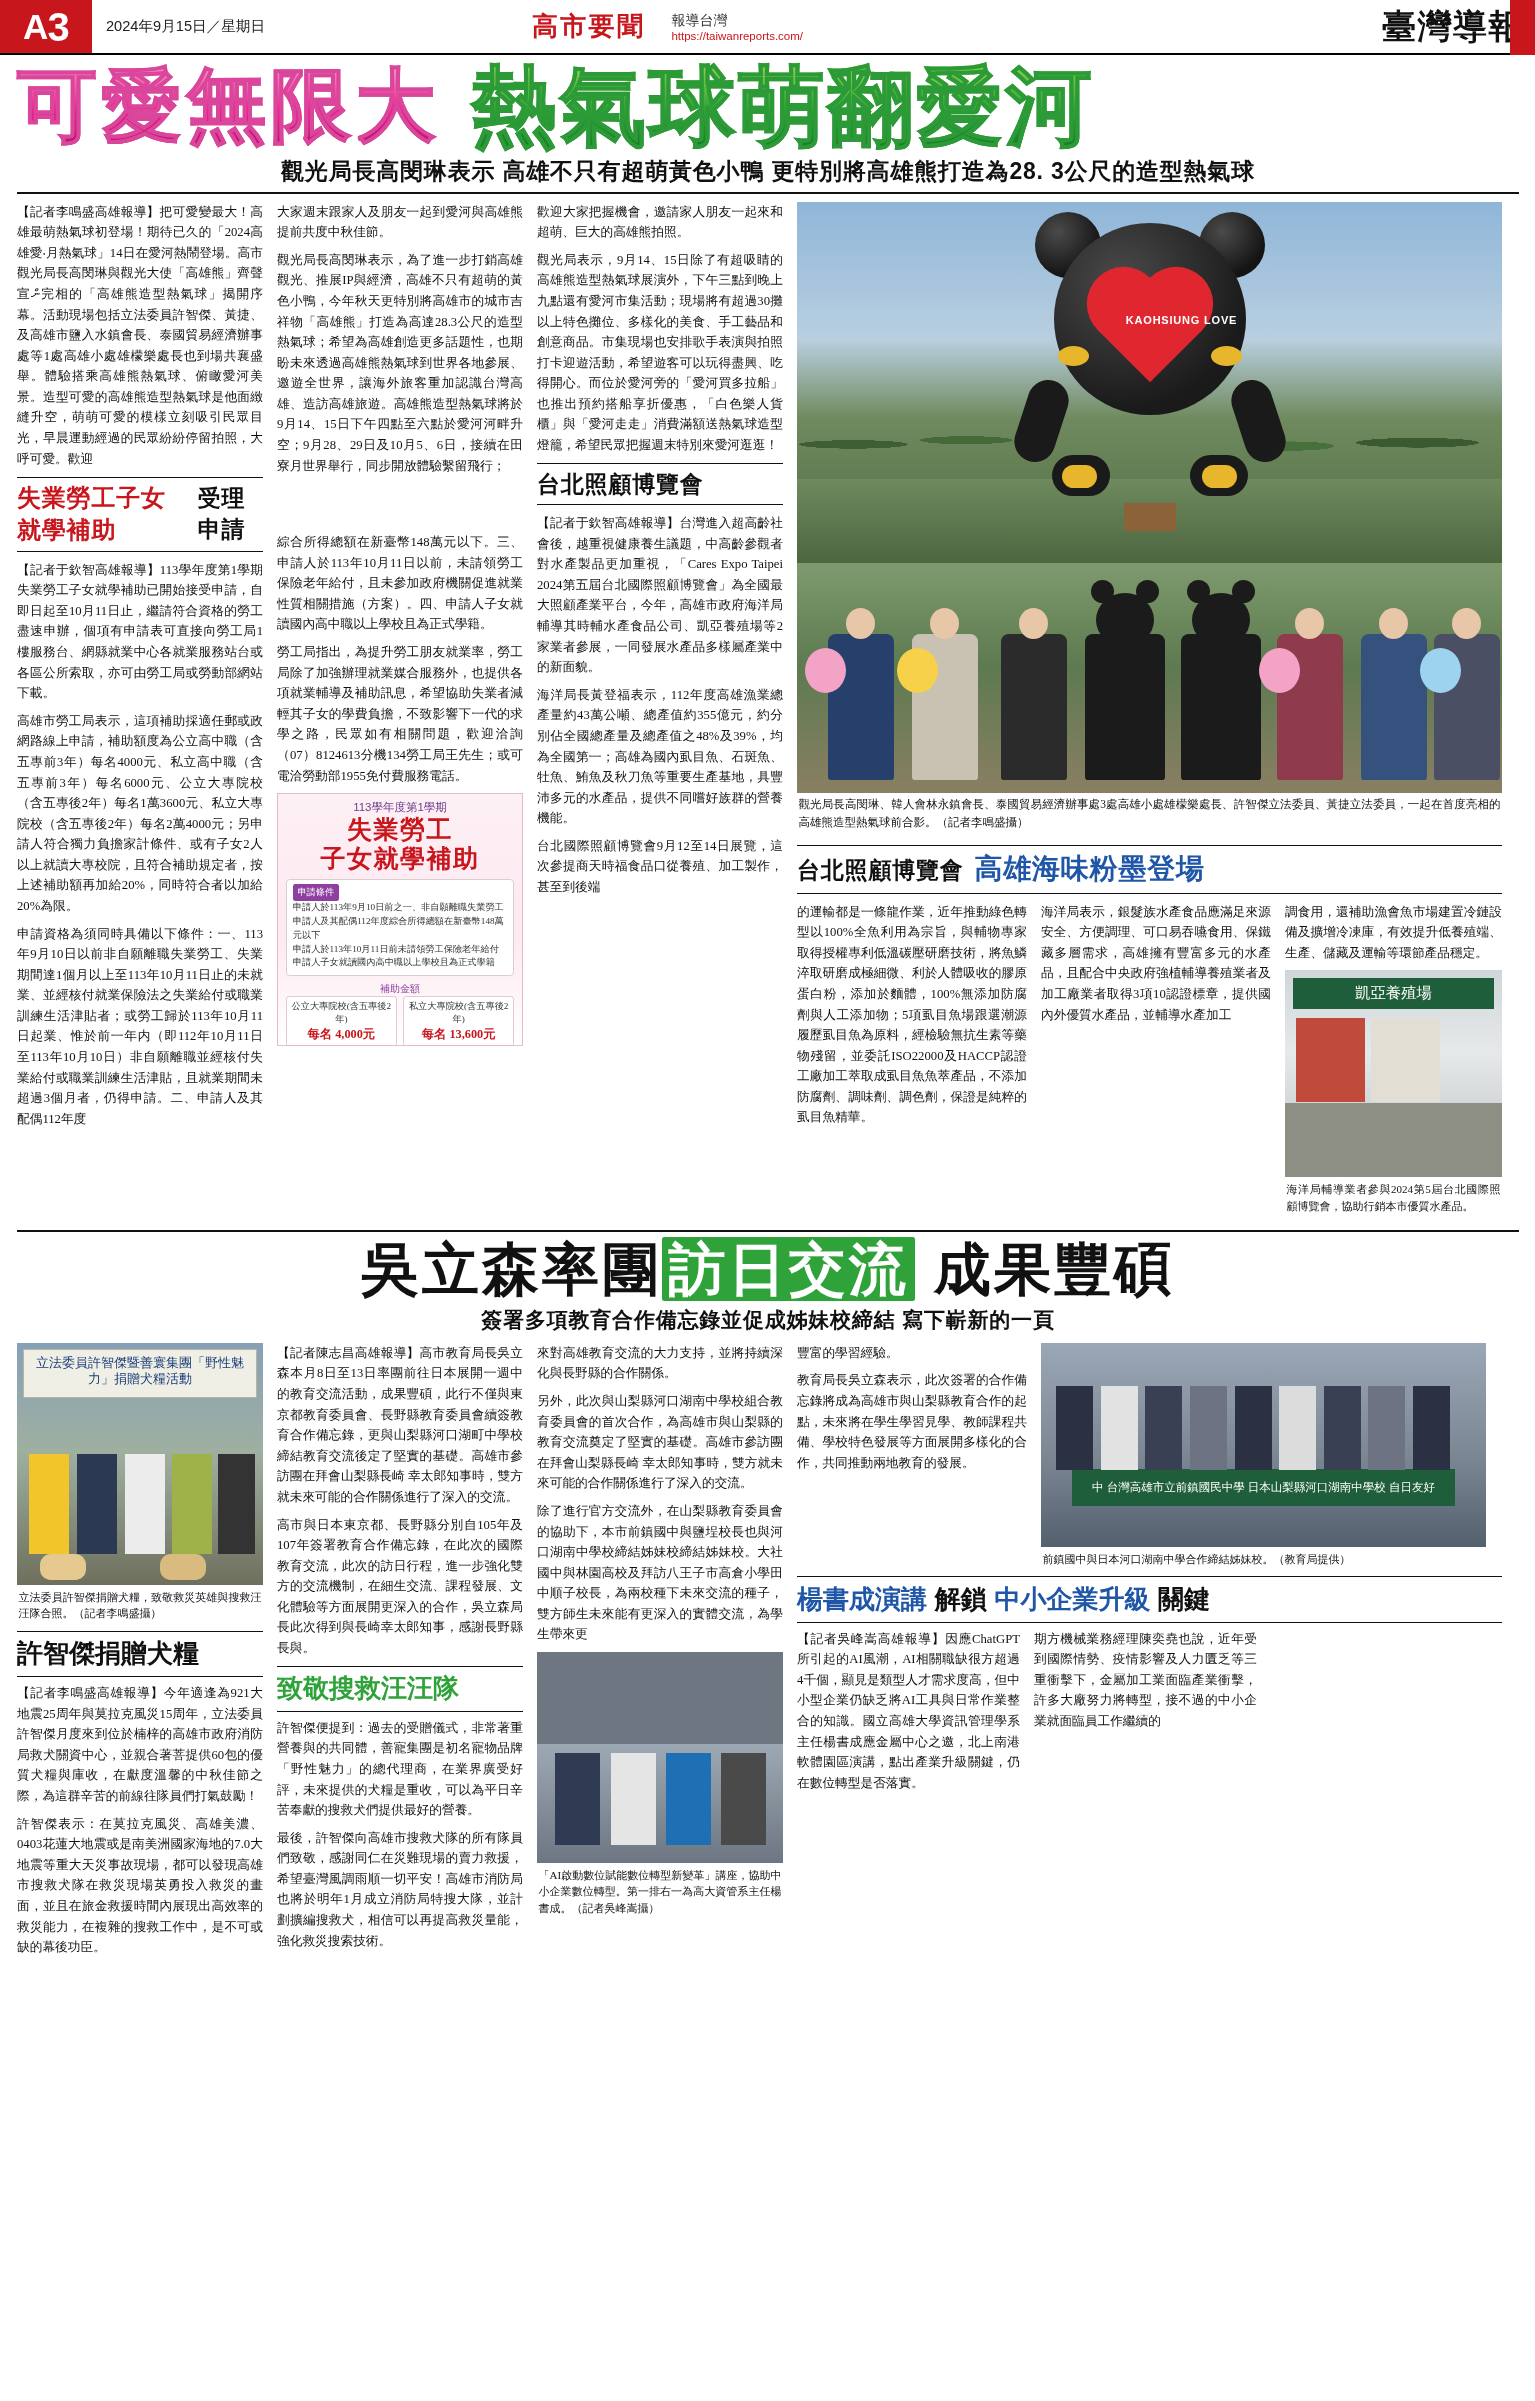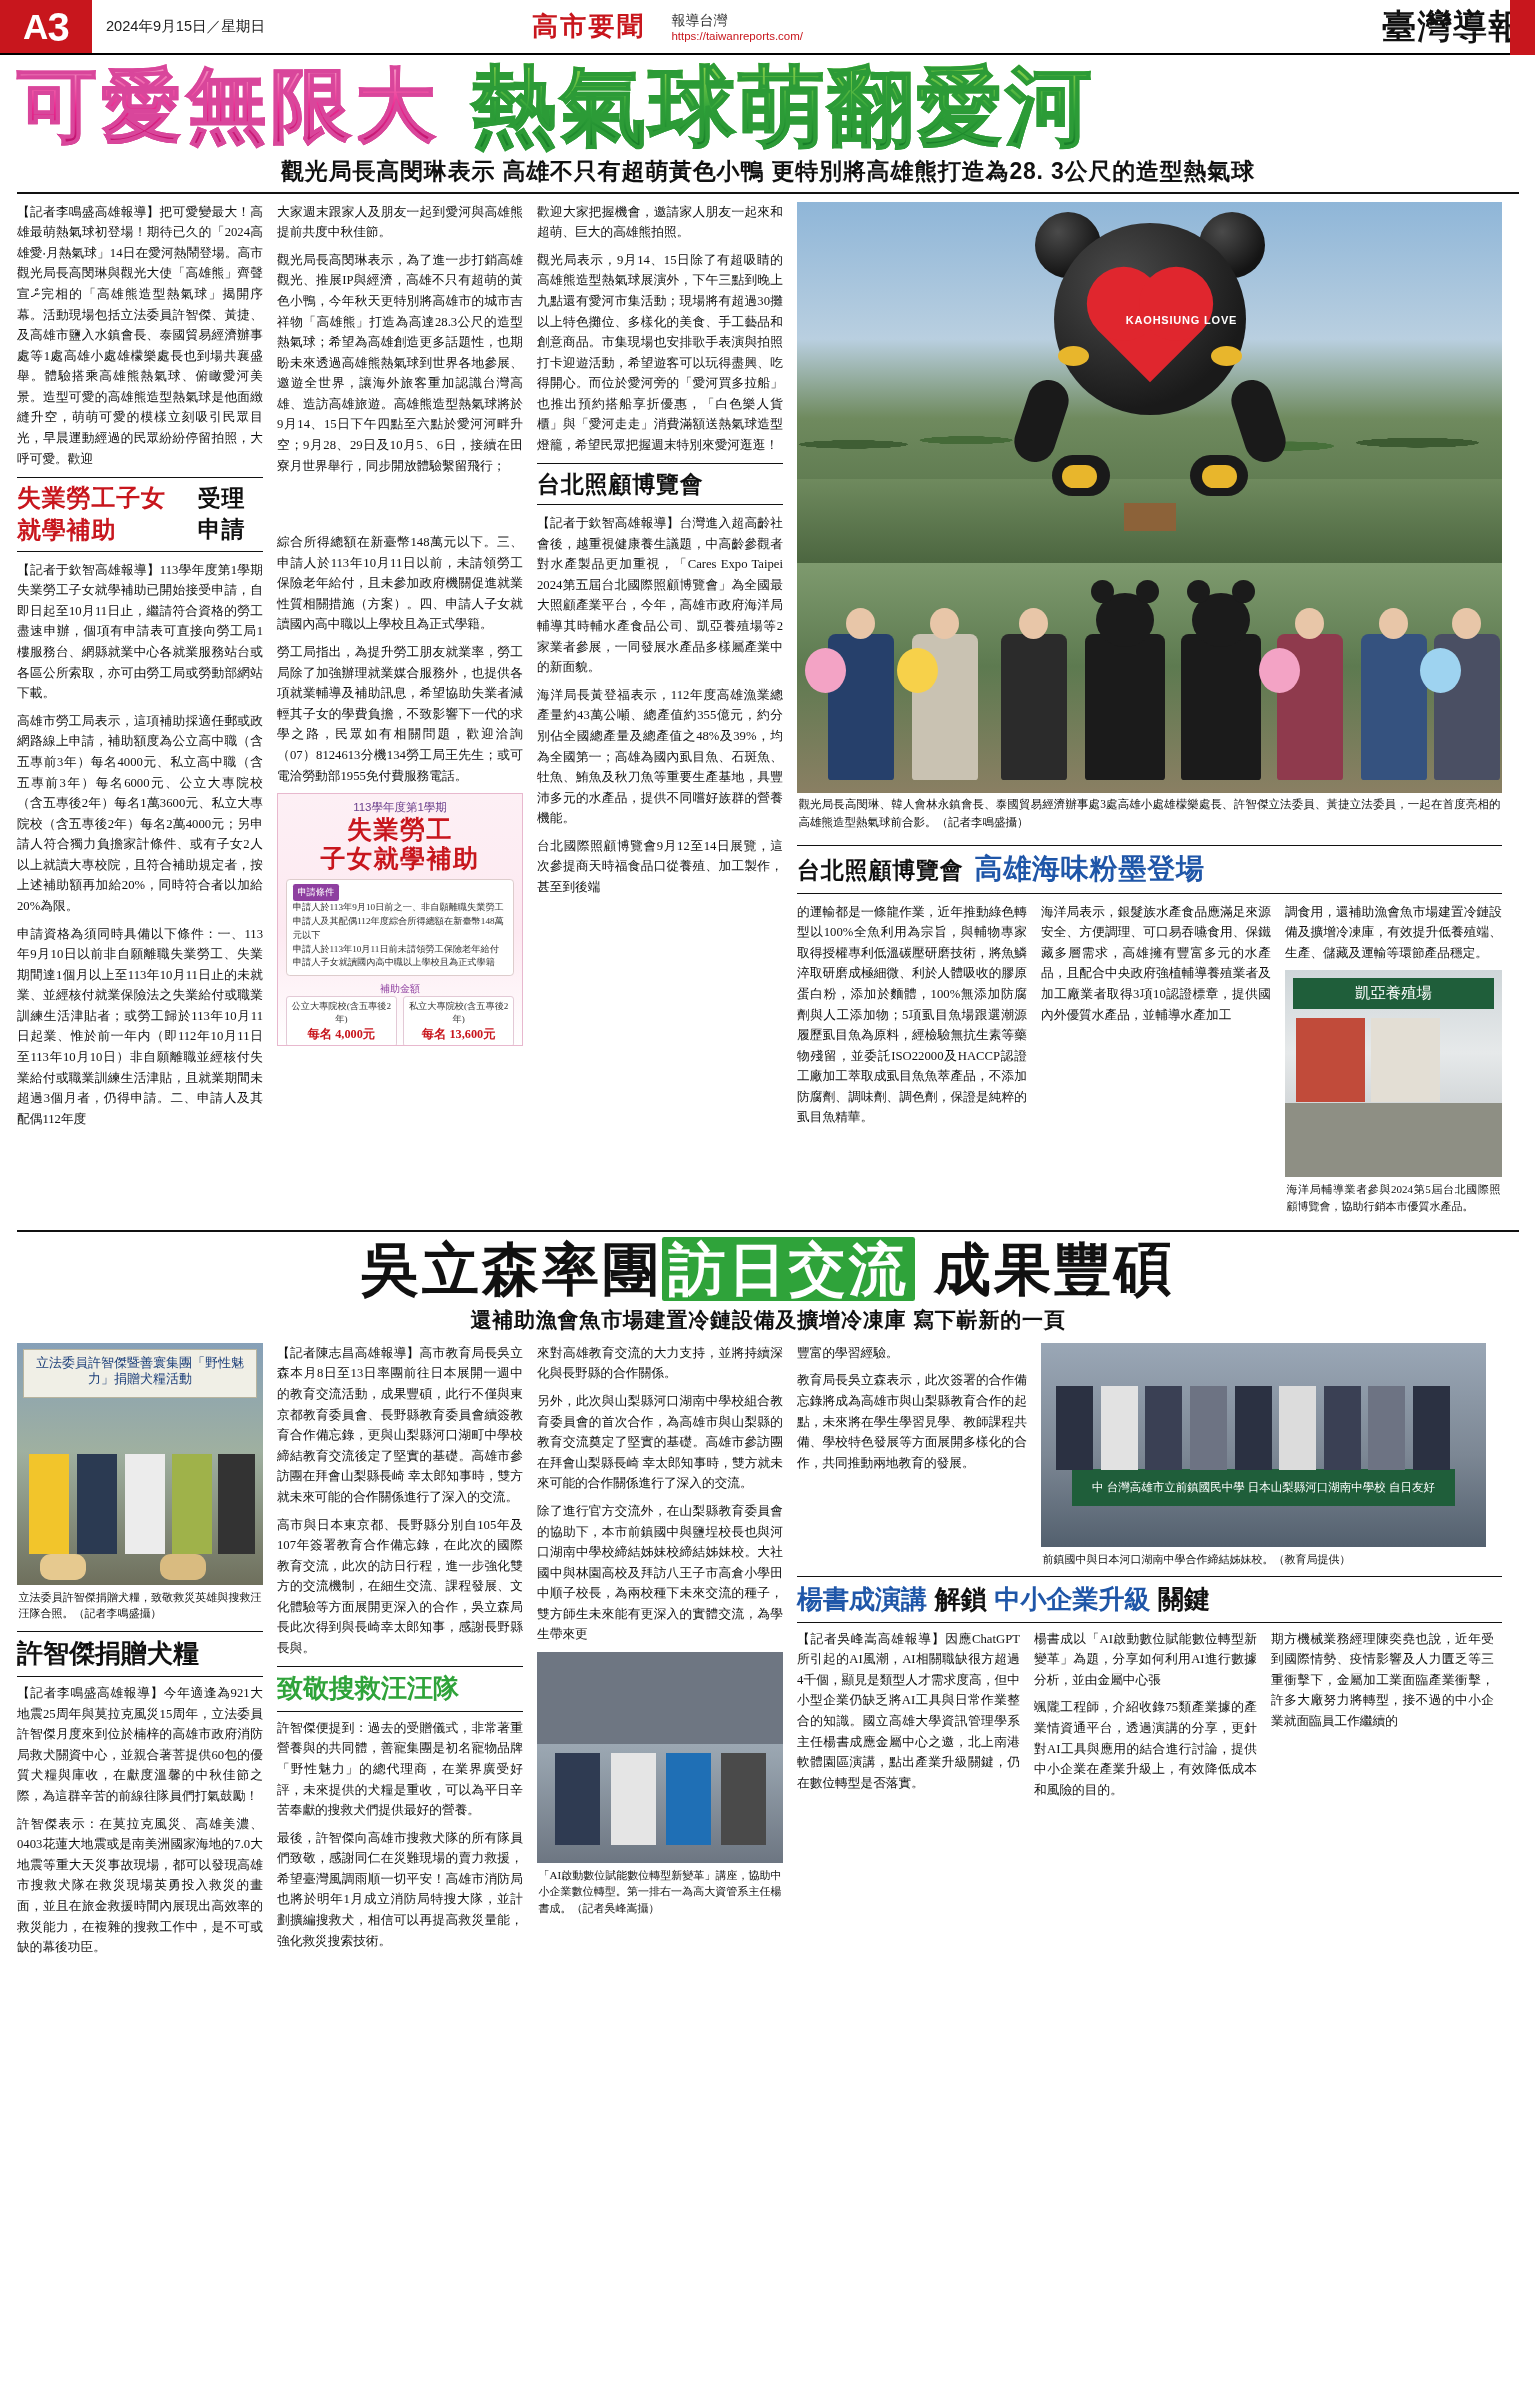--- a/index.html
+++ b/index.html
@@ -435,21 +435,21 @@
           <div class="smallcap">海洋局輔導業者參與2024第5屆台北國際照顧博覽會，協助行銷本市優質水產品。</div>
         </div>
       </div>
     </div>
   </div>
 
   <div class="mid-banner">
     <div class="mid-title">
       <span>吳立森率團<span class="hl-green">訪日交流</span> 成果豐碩</span>
     </div>
-    <div class="mid-sub">還補助漁會魚市場建置冷鏈設備及擴增冷凍庫 寫下嶄新的一頁</div>
+    <div class="mid-sub">簽署多項教育合作備忘錄並促成姊妹校締結 寫下嶄新的一頁</div>
   </div>
 
   <div class="cols" style="margin-top:9.2px">
 
     <div class="col c1">
       <div class="photo ph-dog">
         <div style="position:absolute;left:6.1px;top:6.1px;right:6.1px;height:49px;background:#f0efe6;border:1.5px solid #b8b49e;color:#1c3f7a;font-size:13px;line-height:1.25;text-align:center;padding:4.6px;font-family:'Liberation Sans',sans-serif">立法委員許智傑暨善寰集團「野性魅力」捐贈犬糧活動</div>
         <div style="position:absolute;left:12.3px;bottom:31px;width:40px;height:100px;background:#f2c52b"></div>
         <div style="position:absolute;left:60px;bottom:31px;width:40px;height:100px;background:#2b3a52"></div>
         <div style="position:absolute;left:108px;bottom:31px;width:40px;height:100px;background:#ececec"></div>
@@ -521,23 +521,19 @@
         <span class="bh-blk">解鎖</span>
         <span class="bh-blue">中小企業升級</span>
         <span class="bh-blk">關鍵</span>
       </div>
 
       <div style="display:flex;gap:14px">
         <div style="width:223px">
           <p class="body">【記者吳峰嵩高雄報導】因應ChatGPT所引起的AI風潮，AI相關職缺很方超過4千個，顯見是類型人才需求度高，但中小型企業仍缺乏將AI工具與日常作業整合的知識。國立高雄大學資訊管理學系主任楊書成應金屬中心之邀，北上南港軟體園區演講，點出產業升級關鍵，仍在數位轉型是否落實。</p>
         </div>
         <div style="width:223px">
-          <p class="body">楊書成以「AI啟動數位賦能數位轉型新變革」為題，分享如何利用AI進行數據分析，並由金屬中心張</p>
-          <p class="body">颯隴工程師，介紹收錄75類產業據的產業情資通平台，透過演講的分享，更針對AI工具與應用的結合進行討論，提供中小企業在產業升級上，有效降低成本和風險的目的。</p>
-        </div>
-        <div style="width:223px">
           <p class="body">期方機械業務經理陳奕堯也說，近年受到國際情勢、疫情影響及人力匱乏等三重衝擊下，金屬加工業面臨產業衝擊，許多大廠努力將轉型，接不過的中小企業就面臨員工作繼續的</p>
         </div>
       </div>
     </div>
   </div>
 </div>
 
 
 </body></html>

